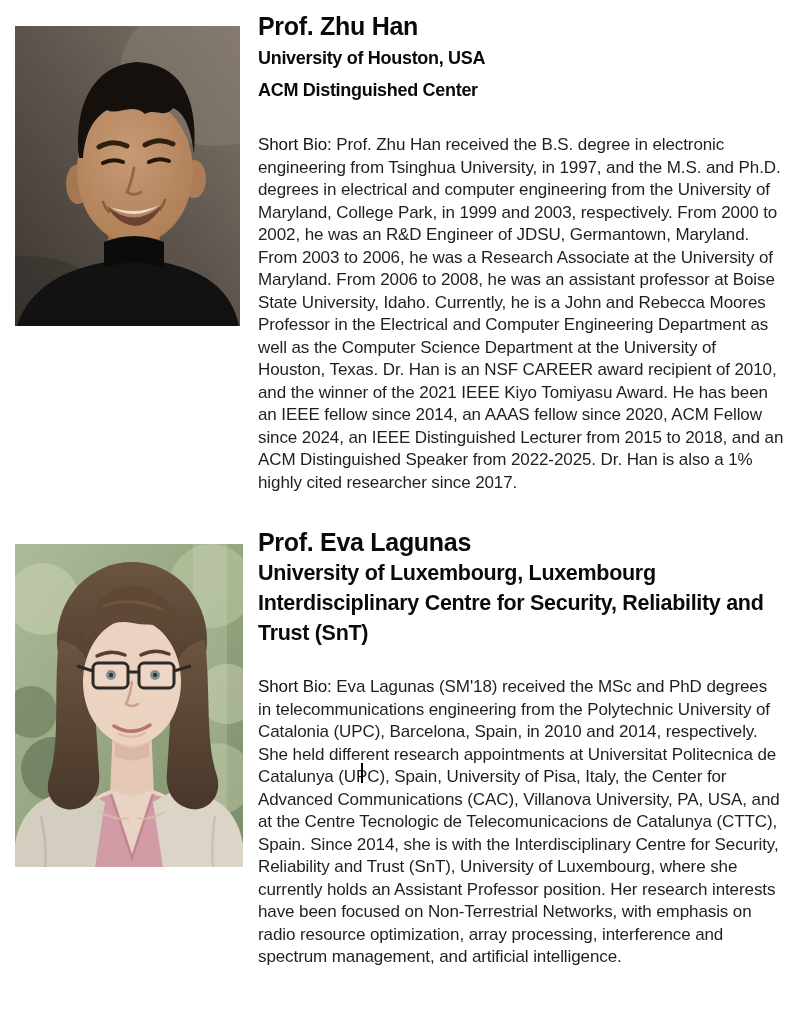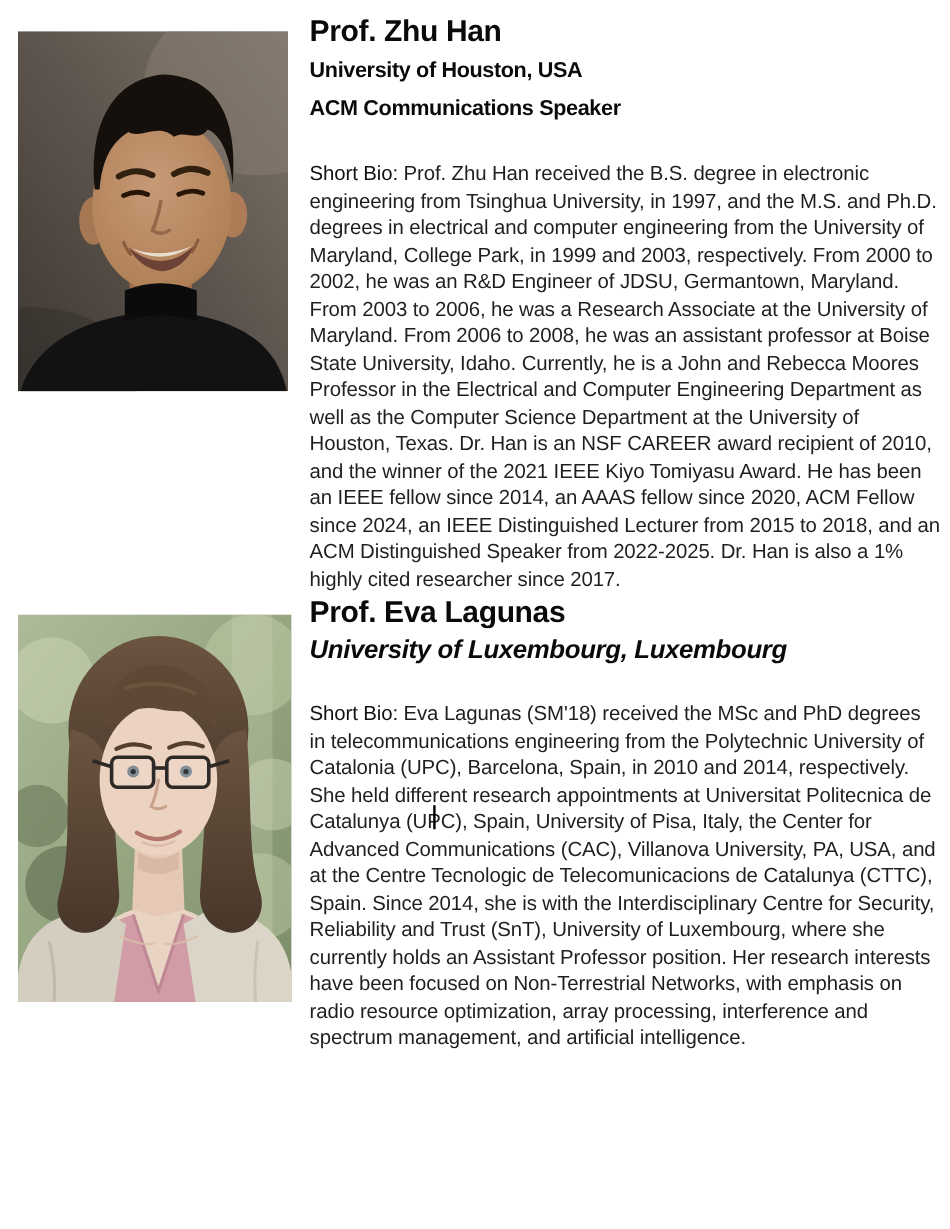--- a/index.html
+++ b/index.html
@@ -3,31 +3,31 @@
 <meta charset="utf-8">
 <style>
   html,body{margin:0;padding:0;}
   body{
     width:792px;height:1024px;background:#ffffff;
     font-family:"Liberation Sans",sans-serif;color:#1e1e1e;
     overflow:hidden;
   }
   .page{box-sizing:border-box;width:792px;padding:10px 8px 0 15px;}
   .profile{display:flex;gap:18px;align-items:flex-start;justify-content:space-between;}
-  .profile-2{gap:15px;}
+  .profile-2{margin-top:32px;gap:15px;}
   .photo-col{flex:0 0 225px;padding-top:16px;}
   .profile-2 .photo-col{flex-basis:228px;padding-top:18px;}
   .photo{line-height:0;}
   .photo svg{display:block;}
   .info{flex:1;min-width:0;}
   .header{margin-bottom:28px;}
   .name{margin:0;font-weight:700;color:#0a0a0a;font-size:25px;line-height:32px;letter-spacing:-0.3px;}
   .affiliation{font-weight:700;color:#0a0a0a;letter-spacing:-0.3px;}
   .profile-1 .affiliation{font-size:18px;line-height:32px;}
-  .profile-2 .affiliation{font-size:21.5px;line-height:30px;font-style:italic;}
+  .profile-2 .affiliation{font-size:21.5px;line-height:30px;}
   .bio{position:relative;margin:0;font-size:17px;line-height:22.5px;color:#1f1f1f;letter-spacing:-0.1px;}
   .bio-label{font-weight:400;color:#121212;}
   .text-caret{position:absolute;left:103px;top:87px;width:2px;height:20px;background:#000;}
 </style>
 </head>
 <body>
 
 <div class="page">
 
   <section class="profile profile-1">
@@ -76,21 +76,21 @@
 
           <path d="M2,300 C14,260 54,242 92,236 L146,236 C188,244 216,262 224,300 Z" fill="#121212"></path>
           <path d="M89,242 L89,216 Q119,204 149,216 L149,242 Q119,231 89,242 Z" fill="#0b0b0b"></path>
         </svg>
       </div>
     </div>
     <div class="info">
       <div class="header">
         <h2 class="name">Prof. Zhu Han</h2>
         <div class="affiliation">University of Houston, USA</div>
-        <div class="affiliation">ACM Communications Speaker</div>
+        <div class="affiliation">ACM Distinguished Center</div>
       </div>
       <p class="bio"><strong class="bio-label">Short Bio:</strong> <span>Prof. Zhu Han received the B.S. degree in electronic engineering from Tsinghua University, in 1997, and the M.S. and Ph.D. degrees in electrical and computer engineering from the University of Maryland, College Park, in 1999 and 2003, respectively. From 2000 to 2002, he was an R&amp;D Engineer of JDSU, Germantown, Maryland. From 2003 to 2006, he was a Research Associate at the University of Maryland. From 2006 to 2008, he was an assistant professor at Boise State University, Idaho. Currently, he is a John and Rebecca Moores Professor in the Electrical and Computer Engineering Department as well as the Computer Science Department at the University of Houston, Texas. Dr. Han is an NSF CAREER award recipient of 2010, and the winner of the 2021 IEEE Kiyo Tomiyasu Award. He has been an IEEE fellow since 2014, an AAAS fellow since 2020, ACM Fellow since 2024, an IEEE Distinguished Lecturer from 2015 to 2018, and an ACM Distinguished Speaker from 2022-2025. Dr. Han is also a 1% highly cited researcher since 2017.</span></p>
     </div>
   </section>
 
   <section class="profile profile-2">
     <div class="photo-col">
       <div class="photo" role="img" aria-label="Outdoor portrait of Prof. Eva Lagunas, glasses, green blurred background">
         <svg width="228" height="323" viewBox="0 0 228 323">
           <defs>
@@ -156,18 +156,19 @@
 
           <path d="M84,268 Q104,277 114,274" stroke="#d9bda9" stroke-width="2" fill="none" opacity="0.8"></path>
           <path d="M150,268 Q132,277 122,274" stroke="#d9bda9" stroke-width="2" fill="none" opacity="0.8"></path>
         </svg>
       </div>
     </div>
     <div class="info">
       <div class="header">
         <h2 class="name">Prof. Eva Lagunas</h2>
         <div class="affiliation">University of Luxembourg, Luxembourg</div>
+        <div class="affiliation">Interdisciplinary Centre for Security, Reliability and Trust (SnT)</div>
       </div>
       <p class="bio"><strong class="bio-label">Short Bio:</strong> <span>Eva Lagunas (SM'18) received the MSc and PhD degrees in telecommunications engineering from the Polytechnic University of Catalonia (UPC), Barcelona, Spain, in 2010 and 2014, respectively. She held different research appointments at Universitat Politecnica de Catalunya (UPC), Spain, University of Pisa, Italy, the Center for Advanced Communications (CAC), Villanova University, PA, USA, and at the Centre Tecnologic de Telecomunicacions de Catalunya (CTTC), Spain. Since 2014, she is with the Interdisciplinary Centre for Security, Reliability and Trust (SnT), University of Luxembourg, where she currently holds an Assistant Professor position. Her research interests have been focused on Non-Terrestrial Networks, with emphasis on radio resource optimization, array processing, interference and spectrum management, and artificial intelligence.</span><span class="text-caret"></span></p>
     </div>
   </section>
 
 </div>
 
 </body></html>

